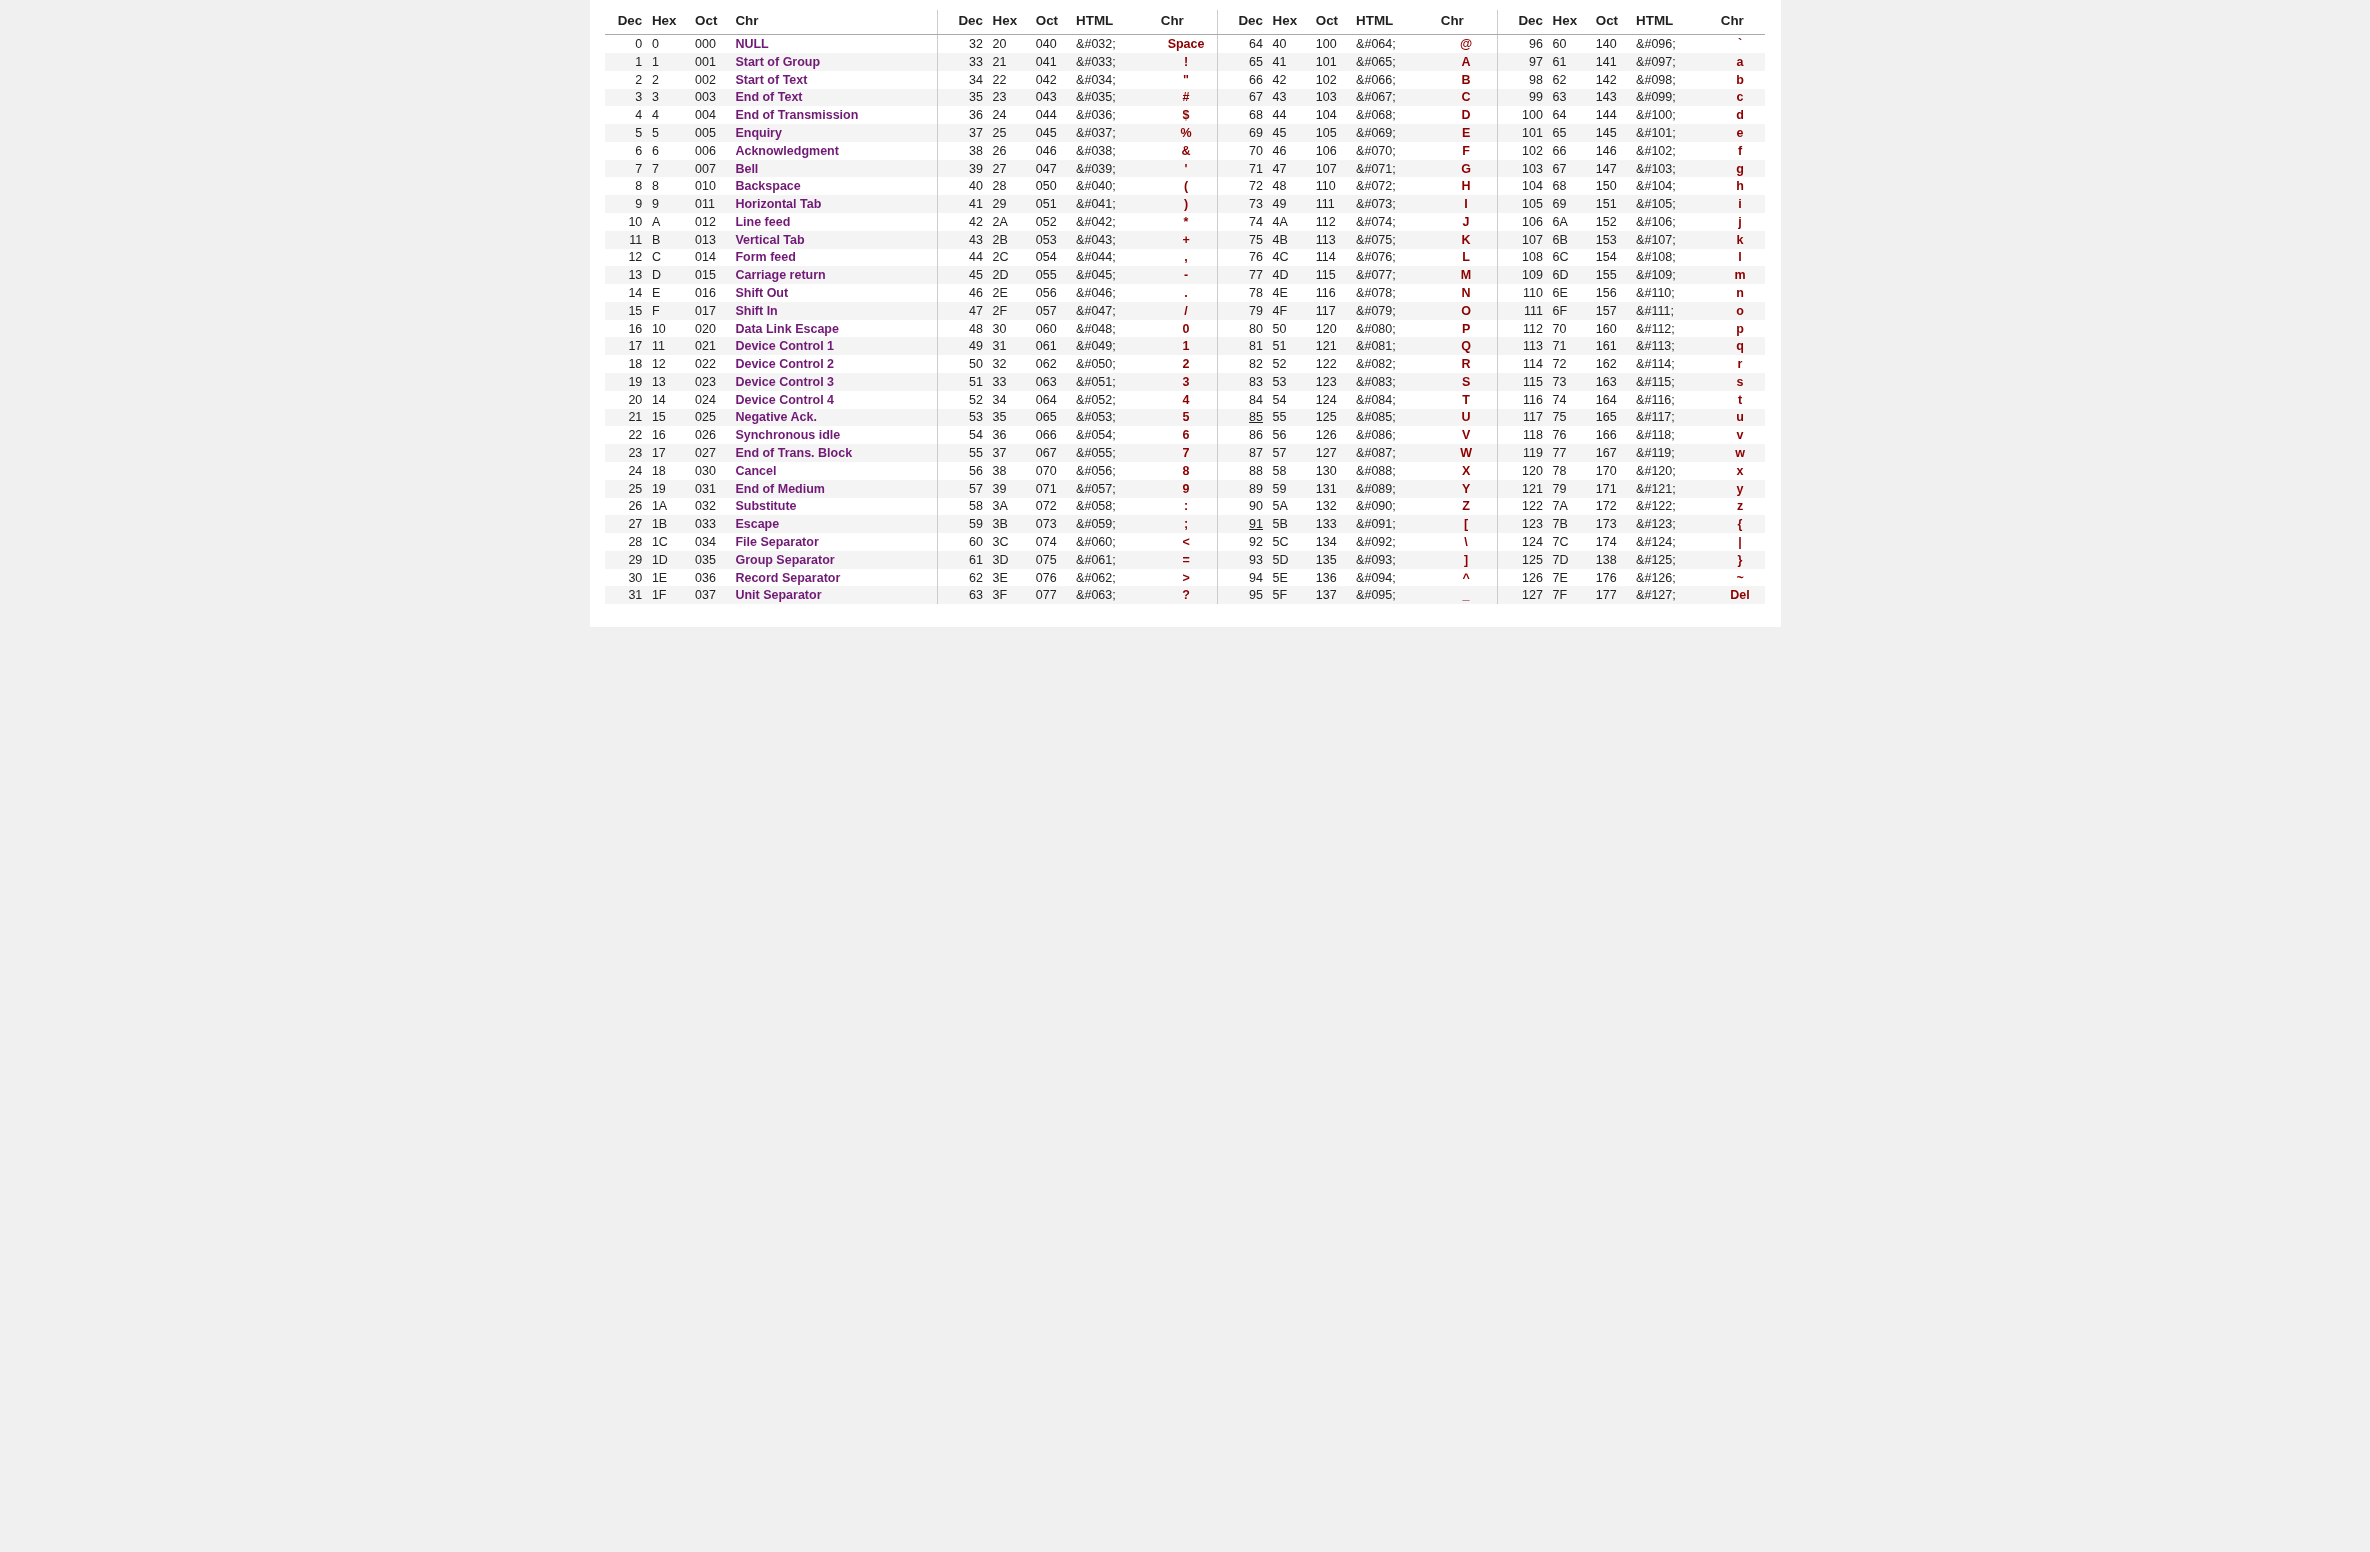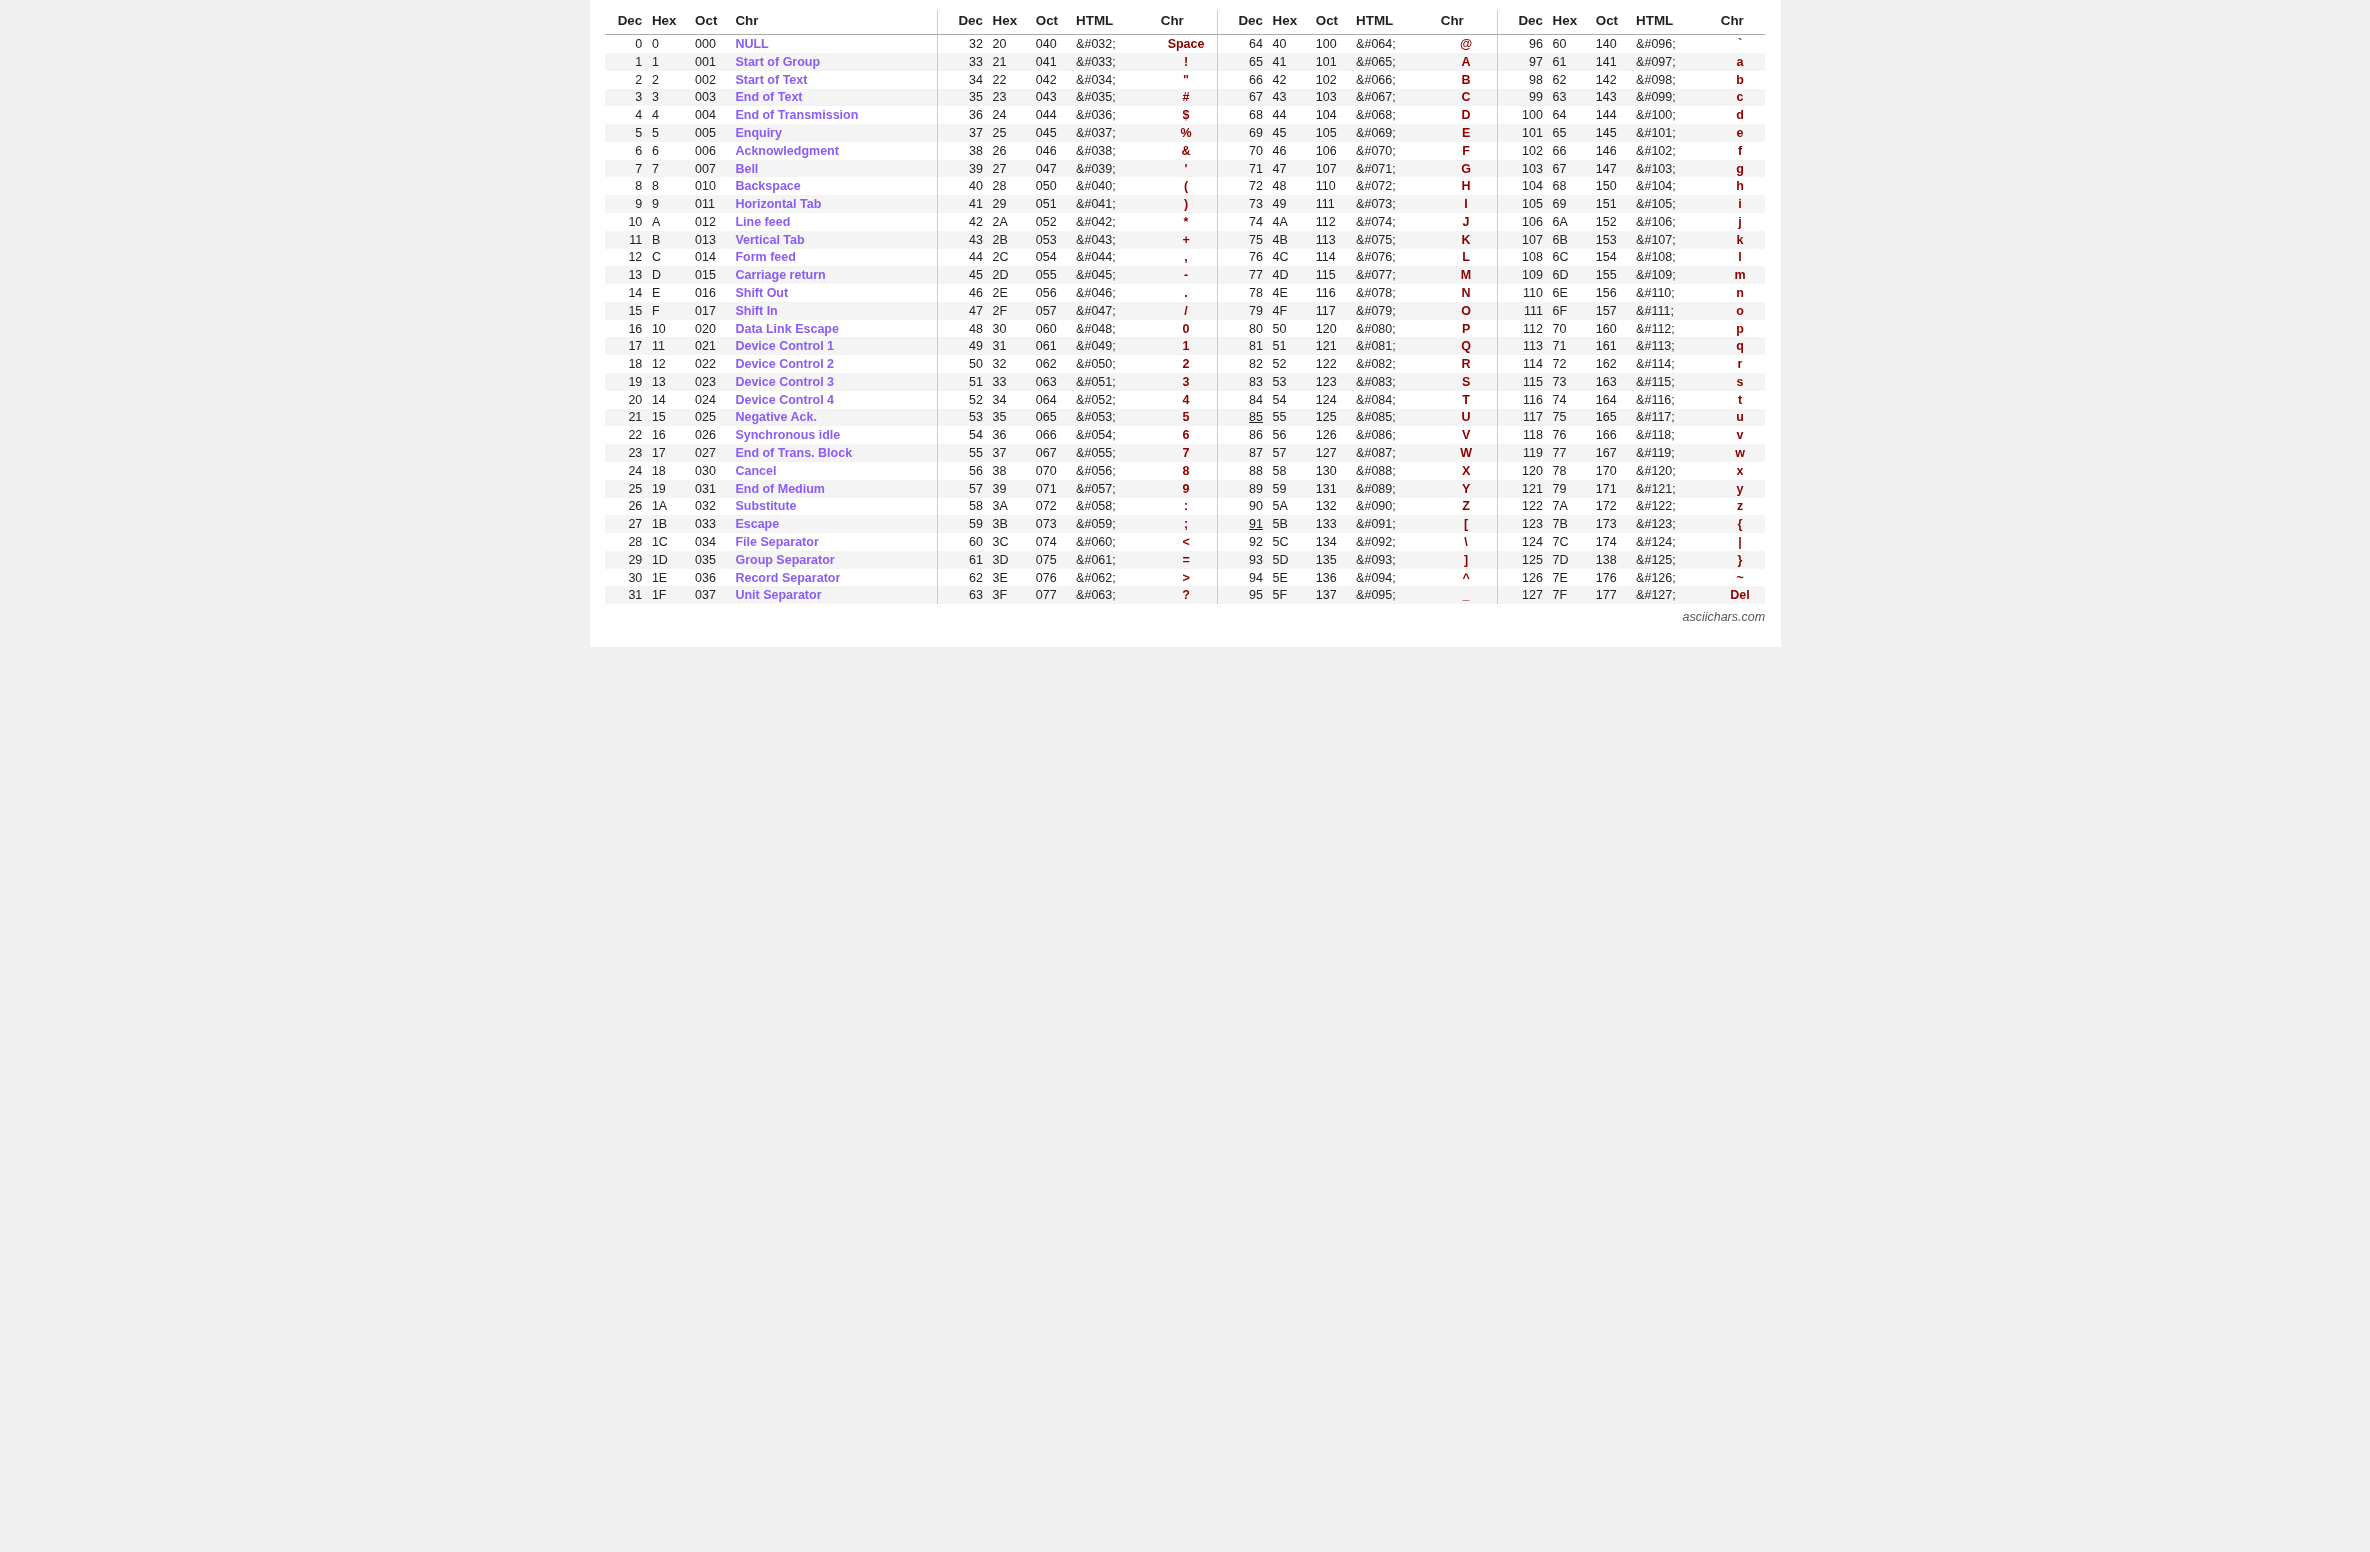--- a/index.html
+++ b/index.html
@@ -35,21 +35,21 @@
     }
     .section-sep {
       border-left: 1.9px solid #ccc;
     }
     tr:nth-child(even) td {
       background: #f4f4f4;
     }
     .dec { text-align: right; min-width: 27px; }
     .hex { text-align: left; min-width: 23px; }
     .oct { text-align: left; min-width: 27px; }
-    .chr-name { color: #8b5cf6; font-weight: bold; min-width: 154px; }
+    .chr-name { color: #701a75; font-weight: bold; min-width: 154px; }
     .html-col { text-align: left; min-width: 67px; color: #222; }
     .chr-col { color: #8b0000; font-weight: bold; min-width: 38px; text-align: center; }
     .watermark {
       text-align: right;
       font-style: italic;
       color: #555;
       font-size: 12.5px;
       margin-top: 5.8px;
     }
   </style>
@@ -753,15 +753,14 @@
           <td class="html-col">&amp;#095;</td>
           <td class="chr-col">_</td>
           <td class="dec section-sep" style="padding-left: 9.6px;">127</td>
           <td class="hex">7F</td>
           <td class="oct">177</td>
           <td class="html-col">&amp;#127;</td>
           <td class="chr-col">Del</td>
         </tr>
       </tbody>
   </table>
-  <div class="watermark">asciichars.com</div>
 </div>
 
 
 </body></html>

